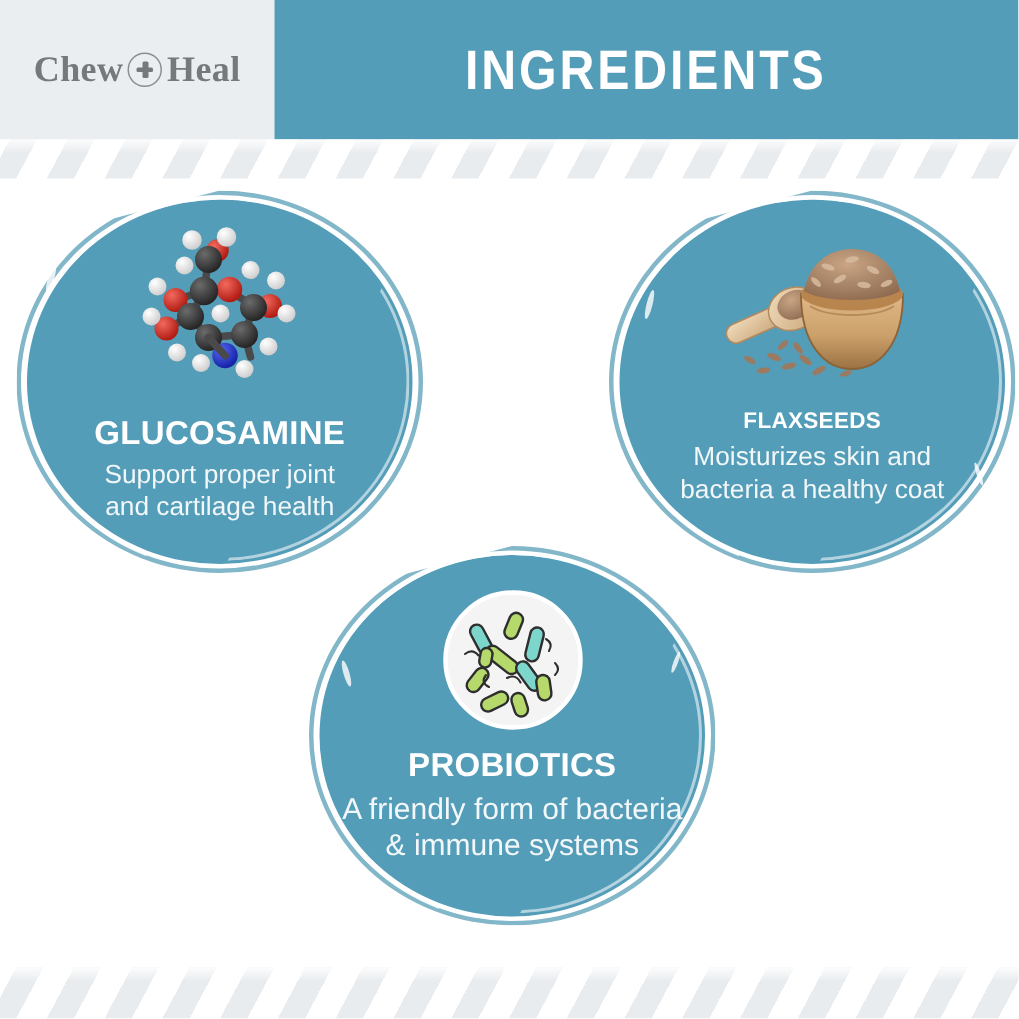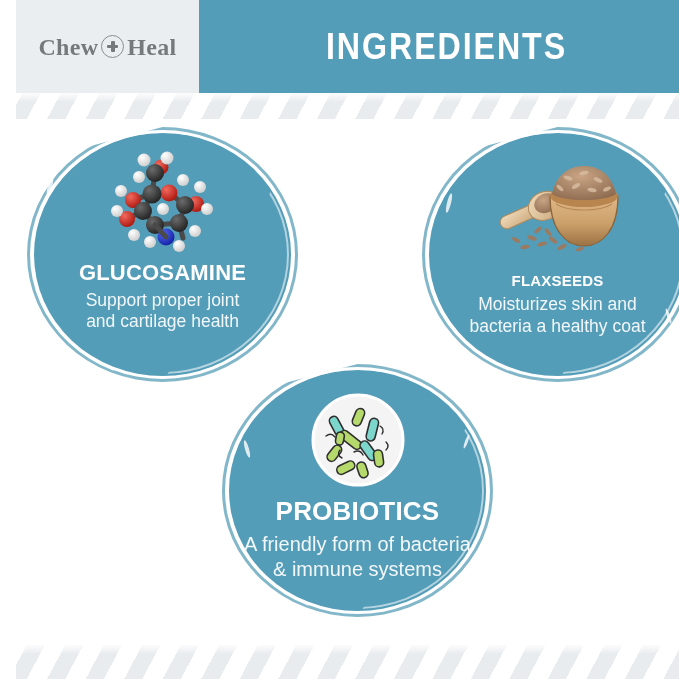--- a/index.html
+++ b/index.html
@@ -50,21 +50,21 @@
         #ffffff 28px, #ffffff 34px);
   }
   #stripe-top{top:93px;height:26px;}
   #stripe-bottom{top:645px;height:34px;}
   .stripe-fade-top{
     position:absolute;left:0;width:679px;height:9px;top:0;
     background:linear-gradient(to bottom, rgba(255,255,255,.85), rgba(255,255,255,0));
   }
 
   
-  #stage{position:absolute;left:16px;top:0;width:651px;height:679px;}
+  #stage{position:absolute;left:0;top:0;width:651px;height:679px;}
 
   
   .circle{
     position:absolute;border-radius:50%;
     background:#549DB8;
     display:flex;flex-direction:column;align-items:center;
   }
   
   .circle .rim, .circle .rim2, .circle .rim3{
     position:absolute;border-radius:50%;pointer-events:none;
@@ -94,23 +94,23 @@
 
   .circle-icon{display:flex;align-items:center;justify-content:center;}
   #circle-glucosamine .circle-icon{margin-top:12px;height:112px;}
   #circle-flaxseeds   .circle-icon{margin-top:16px;height:112px;}
   #circle-probiotics  .circle-icon{margin-top:20px;height:100px;}
 
   .circle-title{
     color:#ffffff;font-weight:700;text-align:center;line-height:1.07;
     letter-spacing:.2px;padding:0 6px;
   }
-  #circle-glucosamine .circle-title{font-size:22px;margin-top:4px;}
+  #circle-glucosamine .circle-title{font-size:22px;margin-top:20px;}
   #circle-flaxseeds   .circle-title{font-size:15px;margin-top:12px;}
-  #circle-probiotics  .circle-title{font-size:26px;margin-top:8px;}
+  #circle-probiotics  .circle-title{font-size:22px;margin-top:8px;}
 
   .circle-desc{
     color:#F2F7F9;text-align:center;line-height:1.24;font-size:17.5px;
     margin-top:5px;padding:0 12px;font-weight:400;
   }
   #circle-probiotics .circle-desc{font-size:20px;margin-top:6px;}
 
   
   .mol-svg{display:block;}
   .seed-svg{display:block;}

